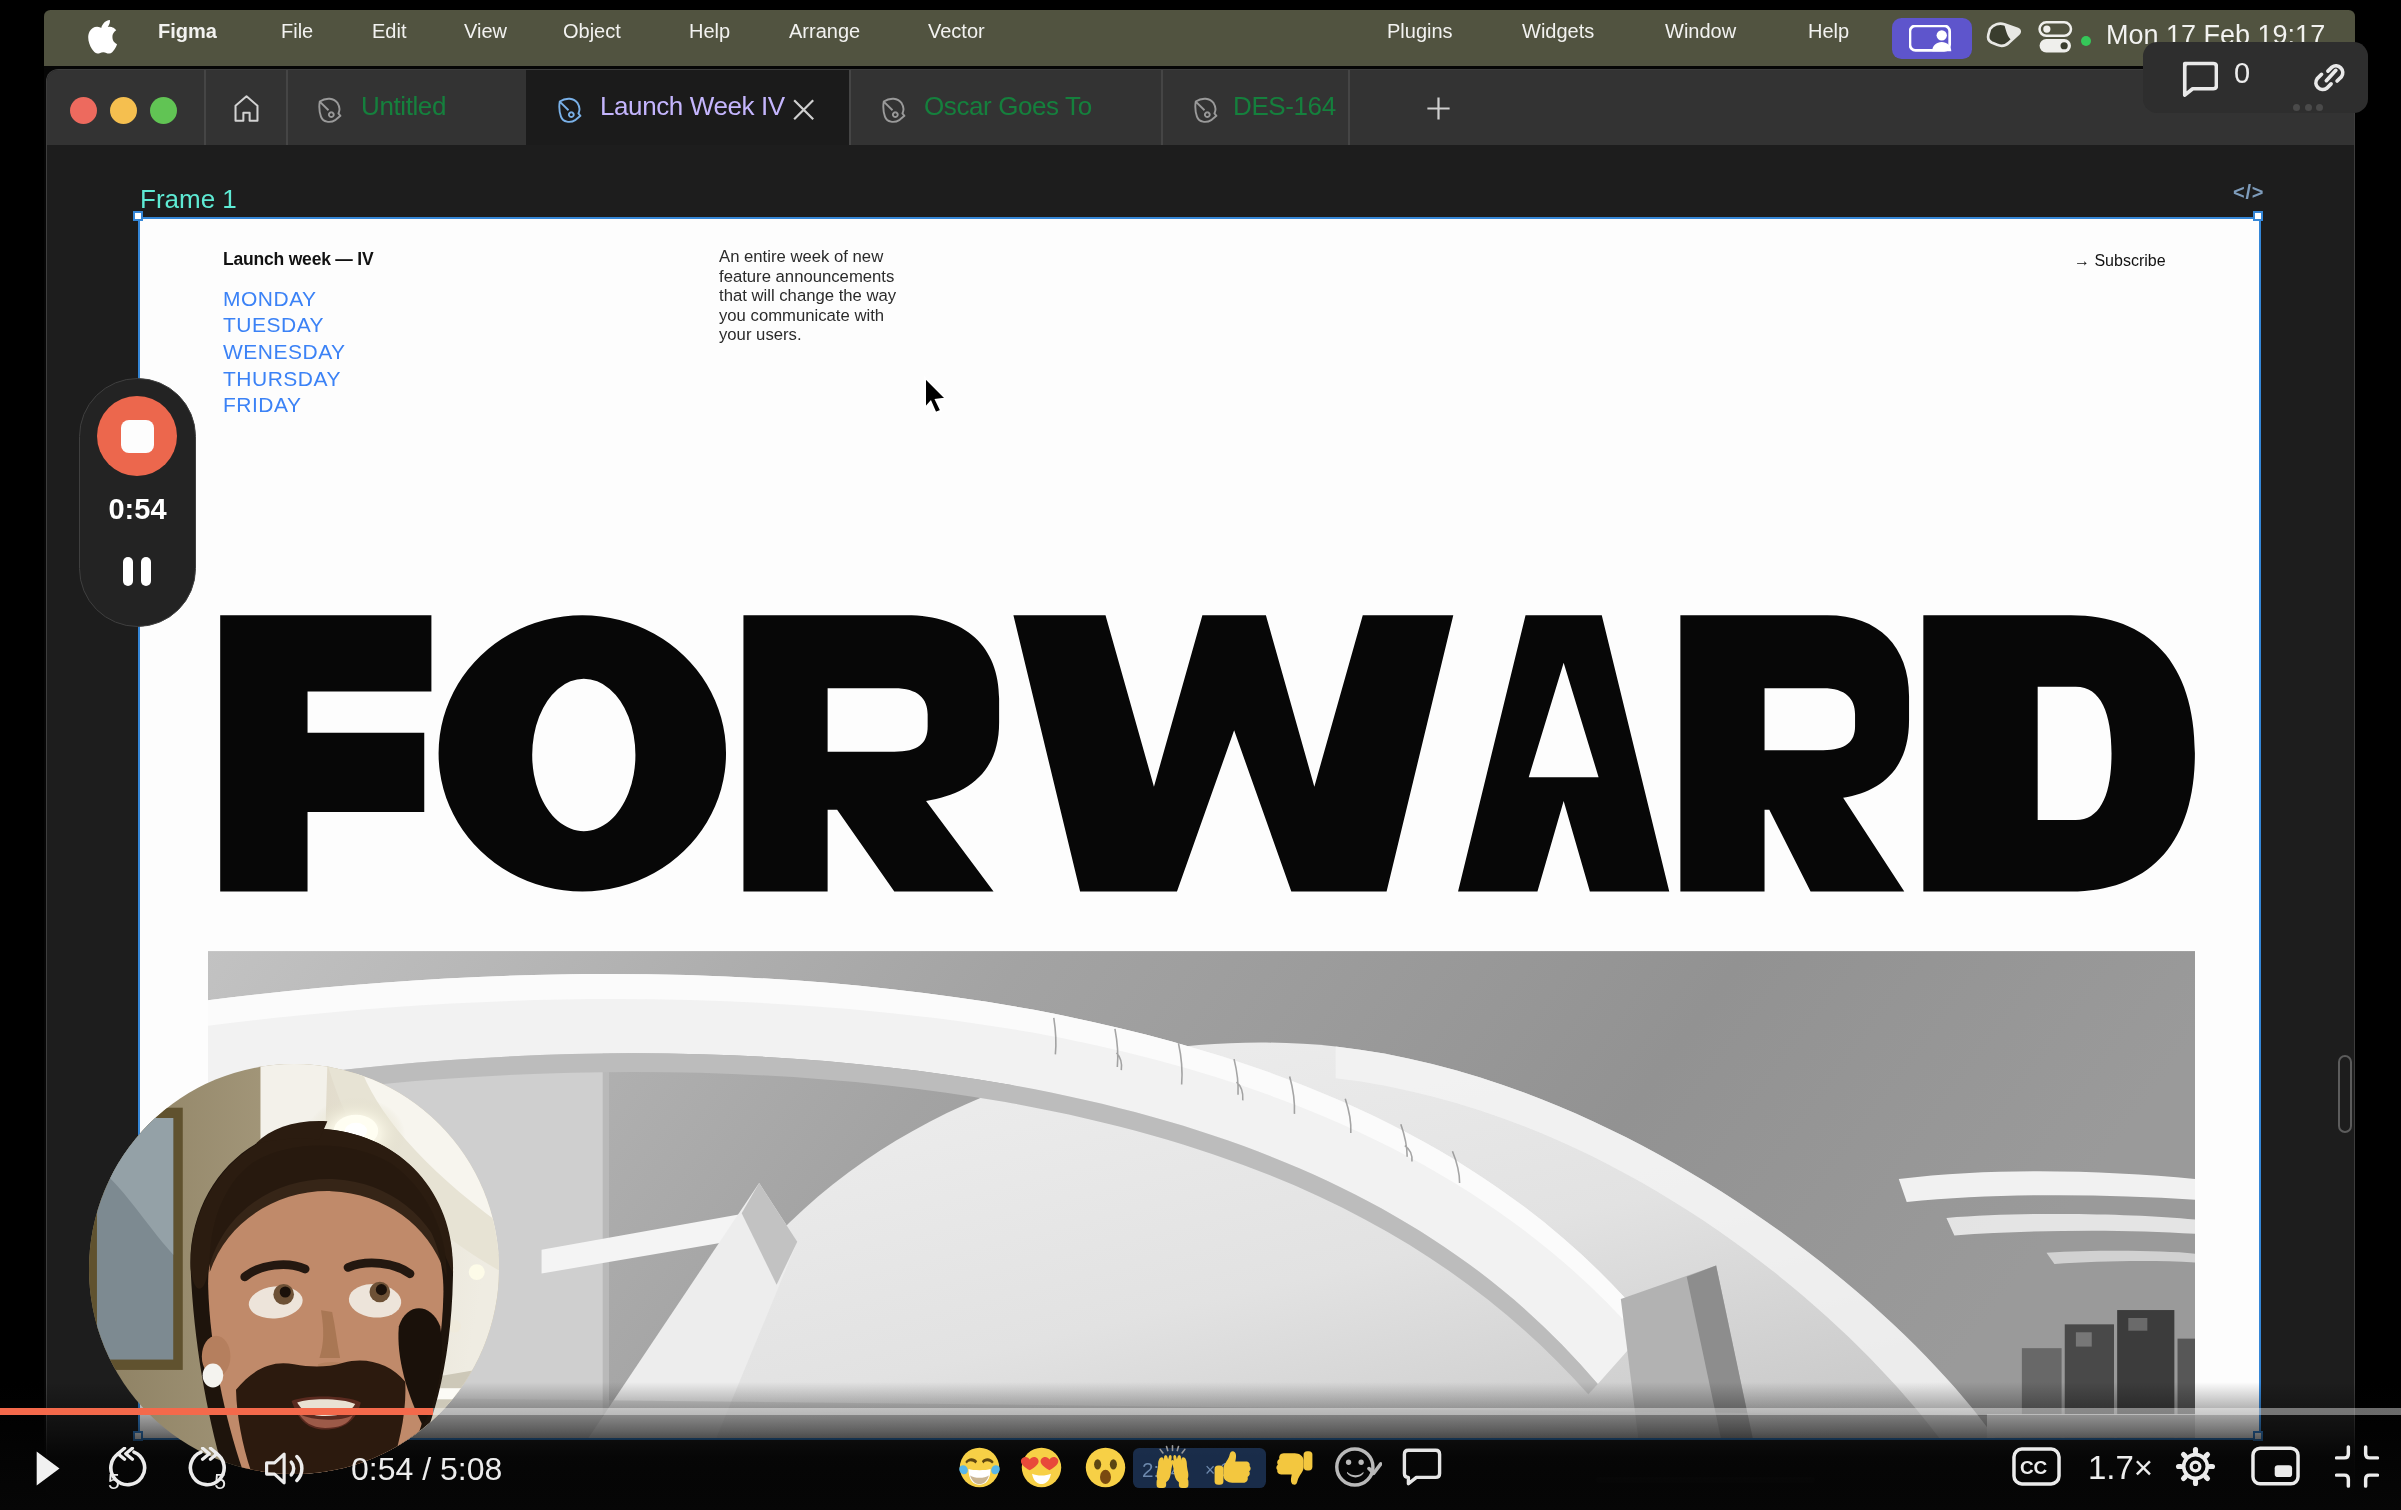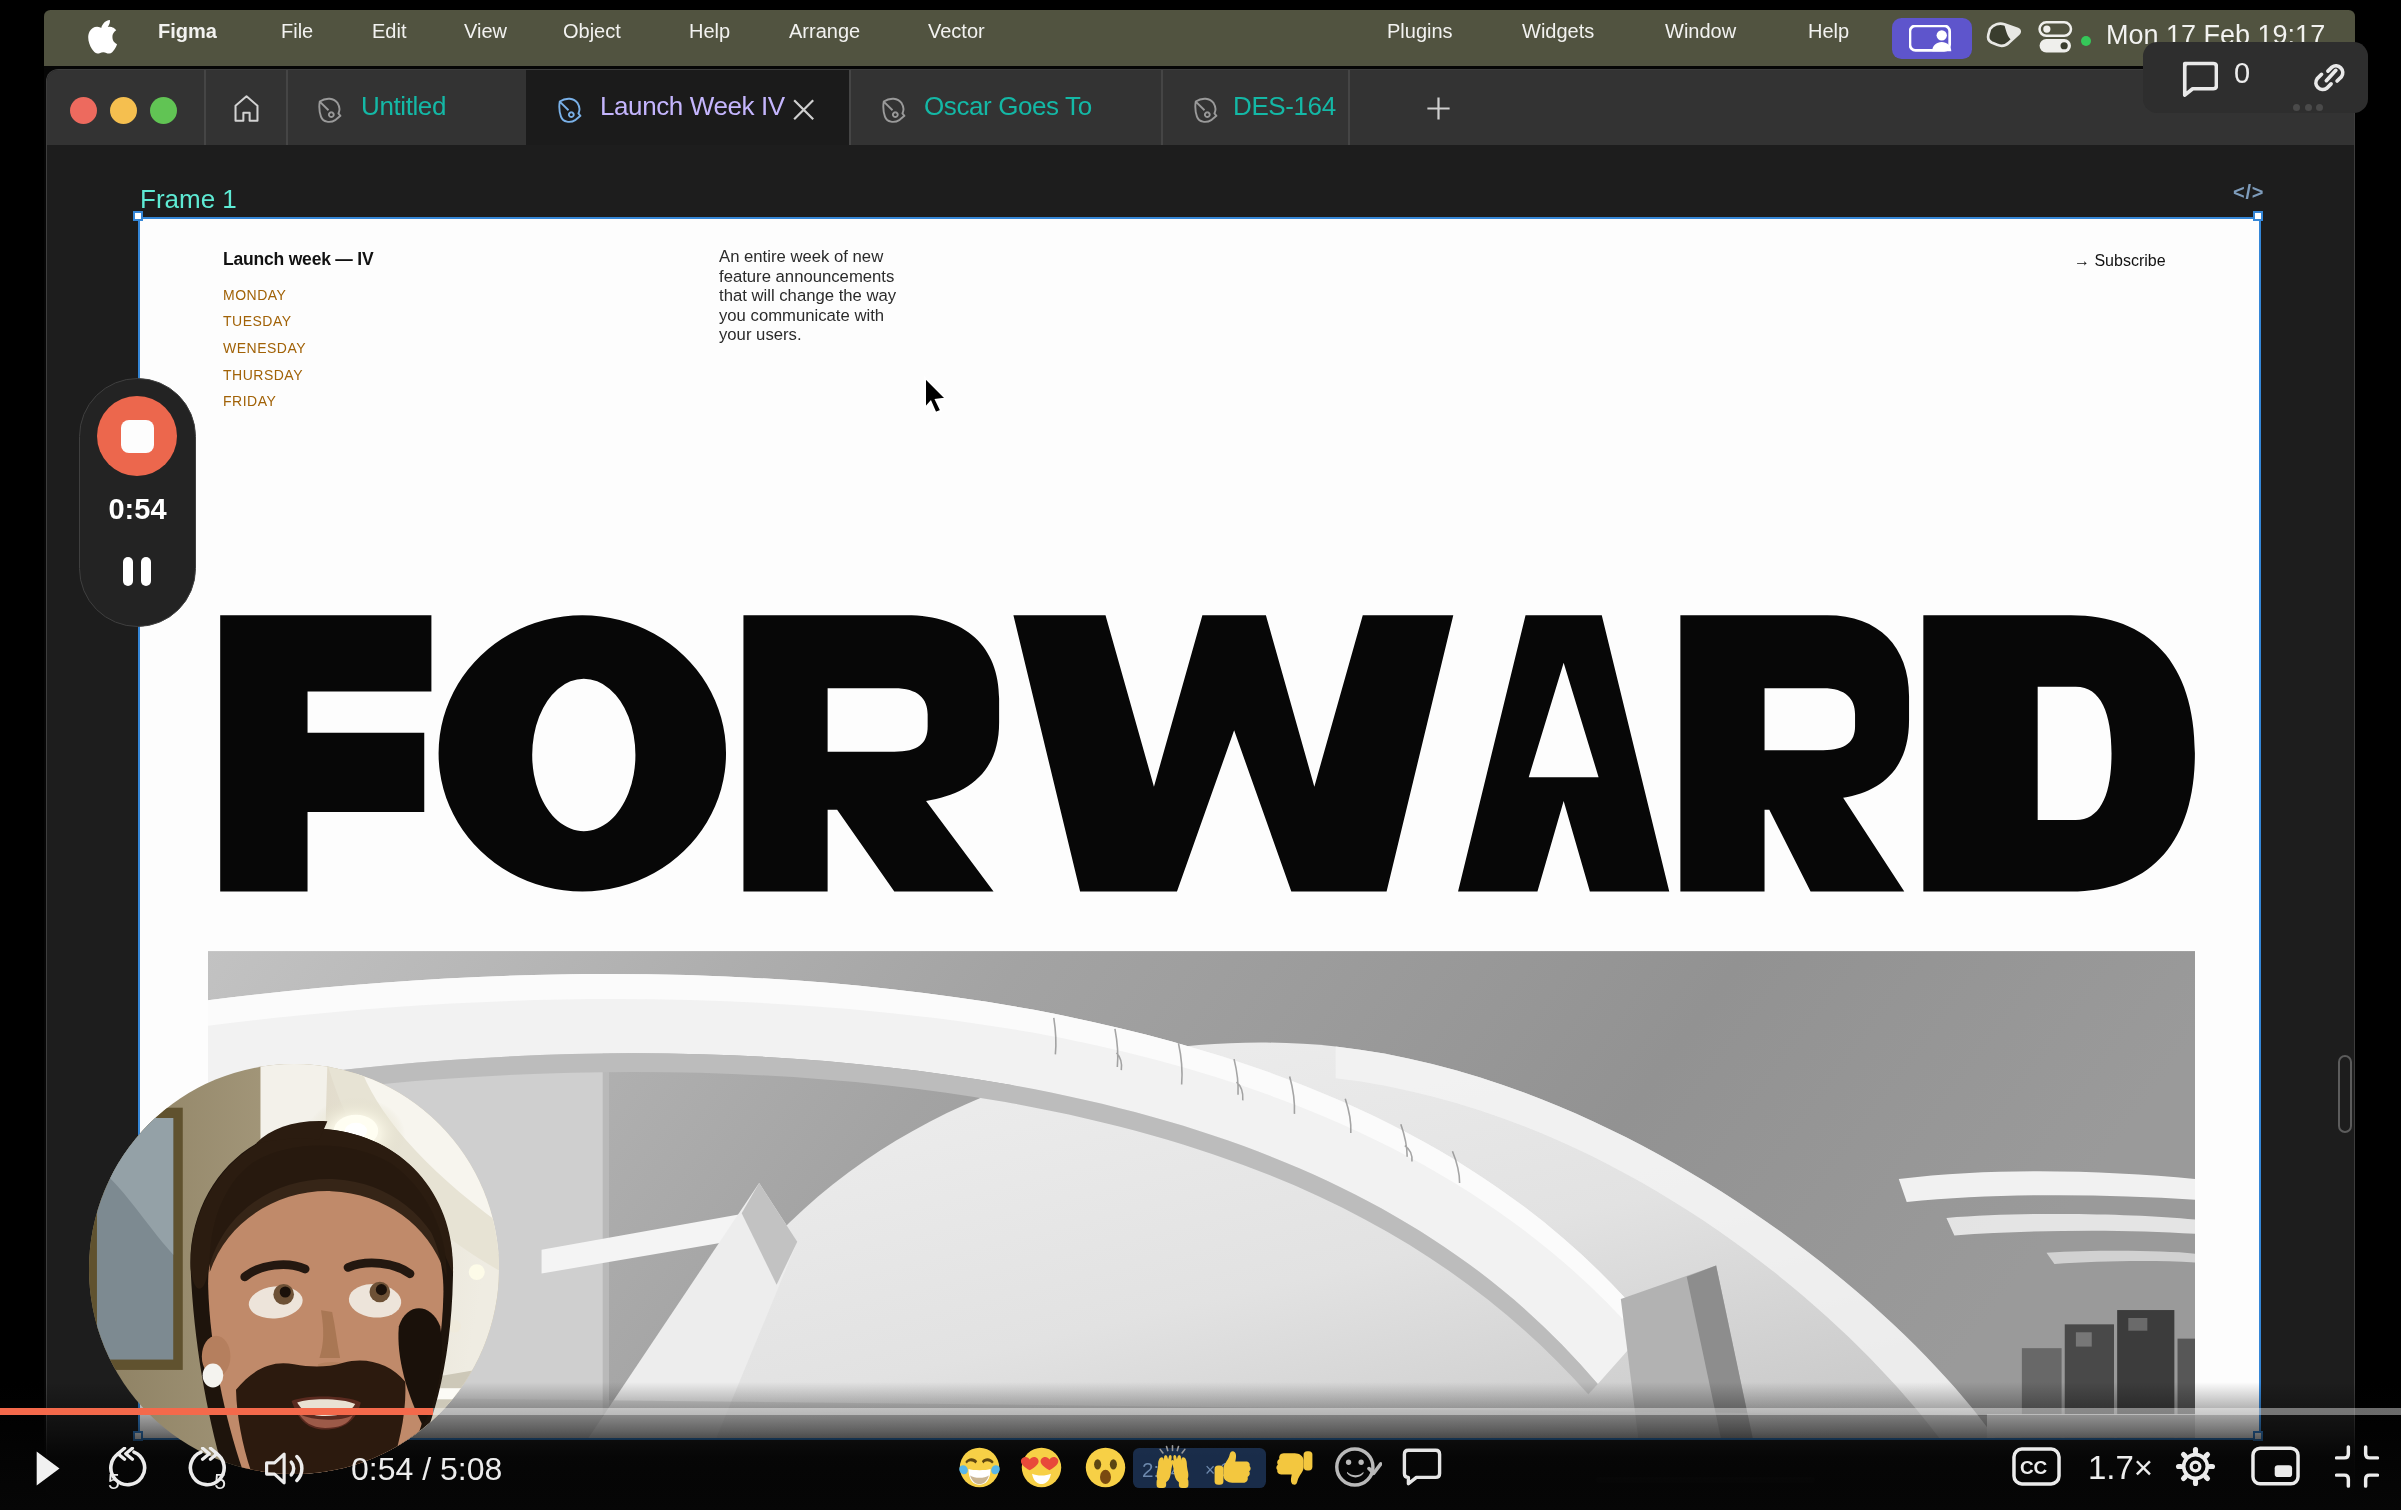--- a/index.html
+++ b/index.html
@@ -6,27 +6,27 @@
 html,body { width:2401px; height:1510px; background:#000; overflow:hidden; font-family:"Liberation Sans", sans-serif; }
 .abs { position:absolute; }
 #stage { position:absolute; left:0; top:0; width:2401px; height:1510px; background:#000; overflow:hidden; }
 #screen { position:absolute; left:44px; top:10.3px; width:2311px; height:1490px; border-radius:6.4px 6.4px 17.5px 17.5px; overflow:hidden; background:#060606; }
 #menubar { position:absolute; left:0; top:0; width:2311px; height:56px; background:#515340; color:#f2f2f0; }
 .mitem { position:absolute; top:20px; color:#f2f2f0; font-size:20px; white-space:nowrap; }
 #window { position:absolute; left:3.2px; top:60px; width:2307px; height:1430px; background:#1d1d1d; border-radius:11px 11px 0 0; }
 #winborder { position:absolute; left:2.4px; top:59px; width:2309px; height:1431px; border:0.8px solid #3e3e3e; border-bottom:none; border-radius:12px 12px 0 0; pointer-events:none; }
 #tabbar { position:absolute; left:3.2px; top:60px; width:2307px; height:75px; background:#333333; border-radius:11px 11px 0 0; overflow:hidden; }
 .tsep { position:absolute; top:0; width:1.6px; height:75px; background:#454545; }
-.tabtxt { position:absolute; top:21.4px; font-size:26px; letter-spacing:-0.4px; color:#14b8a6; white-space:nowrap; }
+.tabtxt { position:absolute; top:21.4px; font-size:26px; letter-spacing:-0.4px; color:#15803d; white-space:nowrap; }
 .tl { position:absolute; top:97px; width:27px; height:27px; border-radius:50%; }
 #canvas { position:absolute; left:3.2px; top:135px; width:2307px; height:1355px; background:#1d1d1d; overflow:hidden; }
 #frame { position:absolute; left:140px; top:218px; width:2120px; height:1220px; background:#fdfdfd; overflow:hidden; }
 #framesel { position:absolute; left:138px; top:217px; width:2123px; height:1223px; border:2.4px solid #3486d7; pointer-events:none; }
 .handle { position:absolute; width:10.3px; height:10.3px; background:#fff; border:2.4px solid #3486d7; }
-.days { position:absolute; left:83px; font-size:14px; color:#a16207; letter-spacing:0.5px; }
+.days { position:absolute; left:83px; font-size:21px; color:#3b82f6; letter-spacing:0.5px; }
 #gradbar { position:absolute; left:0; top:1382px; width:2401px; height:129px; background:linear-gradient(to bottom, rgba(0,0,0,0) 0%, rgba(4,4,4,0.55) 38%, rgba(4,4,4,0.9) 58%, rgba(5,5,5,0.98) 78%, #060606 100%); }
 #cambubble { position:absolute; left:89px; top:1064px; width:410px; height:410px; border-radius:50%; overflow:hidden; }
 .ctlico { position:absolute; top:1447px; }
 .etxt { font-size:32px; color:#ededed; }
 </style>
 </head>
 <body>
 <div id="stage">
   <div id="screen">
     <div id="menubar"></div>

